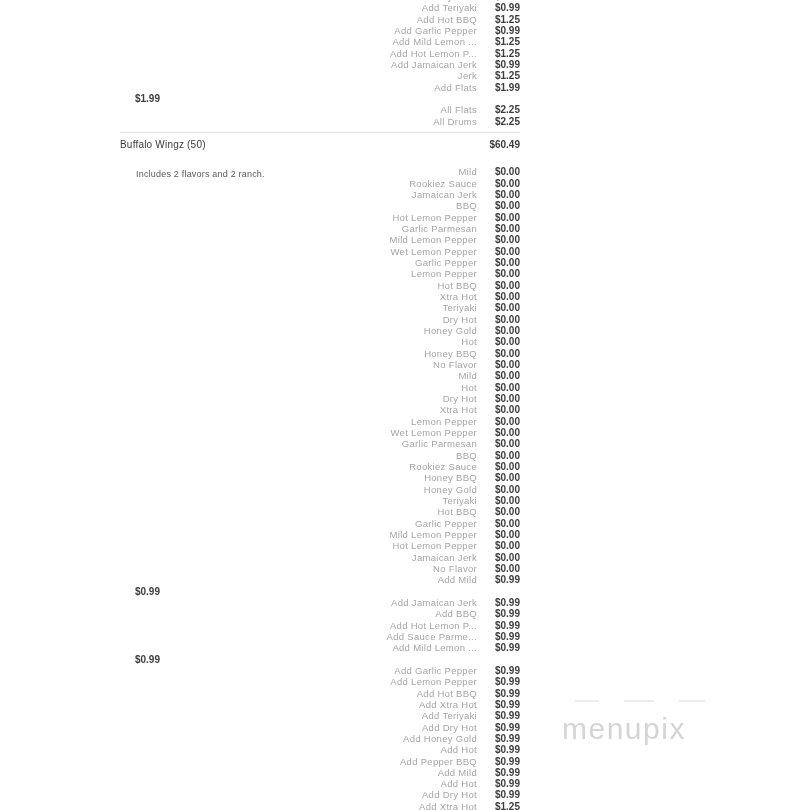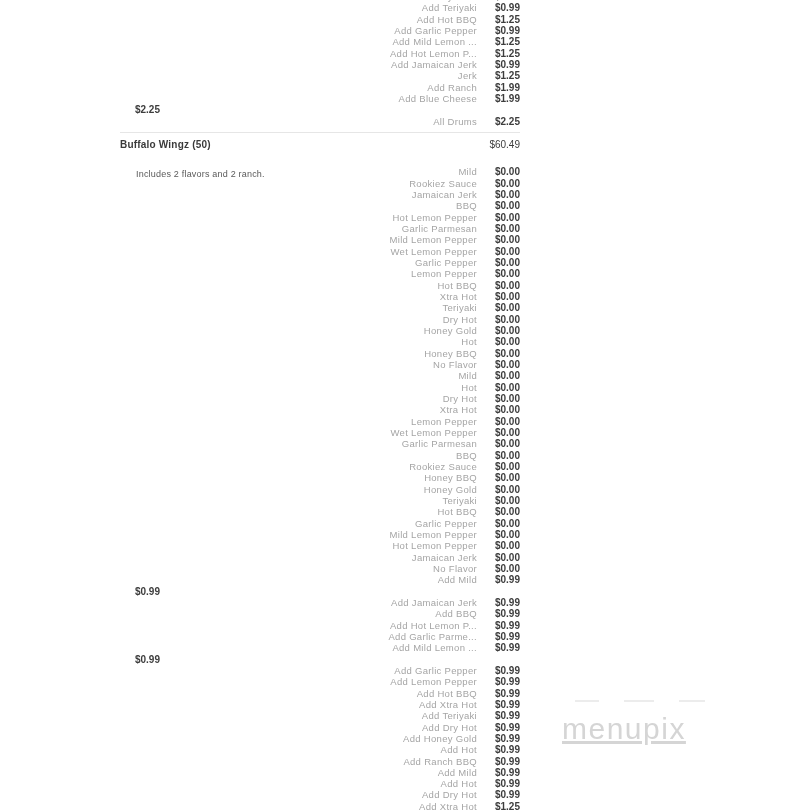--- a/index.html
+++ b/index.html
@@ -48,27 +48,27 @@
   }
   .section-header {
     margin-top: 6px;
     display: flex;
     align-items: baseline;
     line-height: 11.5px;
   }
   .item-name {
     flex: 1;
     font-size: 10px;
-    font-weight: bold;
+    font-weight: normal;
     color: #3a3a3a;
     letter-spacing: 0.2px;
   }
   .item-price {
     font-size: 10px;
-    font-weight: normal;
+    font-weight: bold;
     color: #3d3d3d;
     text-align: right;
     margin-left: 32px;
   }
   .section-body { position: relative; }
   .description {
     position: absolute;
     left: 16px; top: 3px;
     font-size: 9px;
     color: #5a5a5a;
@@ -76,21 +76,20 @@
     white-space: nowrap;
   }
   .flavor-options { margin-top: 16px; }
   .watermark {
     position: absolute;
     left: 562px; top: 712px;
     font-size: 30px;
     color: #d5d5d5;
     letter-spacing: 1.5px;
     white-space: nowrap;
-    text-decoration: underline;
   }
   .wm-dashes {
     position: absolute;
     left: 575px; top: 700px;
     display: flex;
     gap: 25px;
   }
   .wm-dashes span {
     display: block;
     height: 2px;
@@ -142,30 +141,30 @@
           <span class="option-label">Add Jamaican Jerk</span>
           <span class="option-price">$0.99</span>
         </div>
 
         <div class="option-row">
           <span class="option-label">Jerk</span>
           <span class="option-price">$1.25</span>
         </div>
 
         <div class="option-row">
-          <span class="option-label">Add Ranch</span>
+          <span class="option-label">Add Flats</span>
           <span class="option-price">$1.99</span>
         </div>
 
         <div class="option-row">
-          <span class="option-label">Add Blue Cheese</span>
           <span class="option-price">$1.99</span>
         </div>
 
         <div class="option-row">
+          <span class="option-label">All Flats</span>
           <span class="option-price">$2.25</span>
         </div>
 
         <div class="option-row">
           <span class="option-label">All Drums</span>
           <span class="option-price">$2.25</span>
         </div>
       </div>
 
     <div class="divider"></div>
@@ -377,21 +376,21 @@
               <span class="option-label">Add BBQ</span>
               <span class="option-price">$0.99</span>
             </div>
 
             <div class="option-row">
               <span class="option-label">Add Hot Lemon P...</span>
               <span class="option-price">$0.99</span>
             </div>
 
             <div class="option-row">
-              <span class="option-label">Add Garlic Parme...</span>
+              <span class="option-label">Add Sauce Parme...</span>
               <span class="option-price">$0.99</span>
             </div>
 
             <div class="option-row">
               <span class="option-label">Add Mild Lemon ...</span>
               <span class="option-price">$0.99</span>
             </div>
 
             <div class="option-row">
               <span class="option-price">$0.99</span>
@@ -431,21 +430,21 @@
               <span class="option-label">Add Honey Gold</span>
               <span class="option-price">$0.99</span>
             </div>
 
             <div class="option-row">
               <span class="option-label">Add Hot</span>
               <span class="option-price">$0.99</span>
             </div>
 
             <div class="option-row">
-              <span class="option-label">Add Ranch BBQ</span>
+              <span class="option-label">Add Pepper BBQ</span>
               <span class="option-price">$0.99</span>
             </div>
 
             <div class="option-row">
               <span class="option-label">Add Mild</span>
               <span class="option-price">$0.99</span>
             </div>
 
             <div class="option-row">
               <span class="option-label">Add Hot</span>

